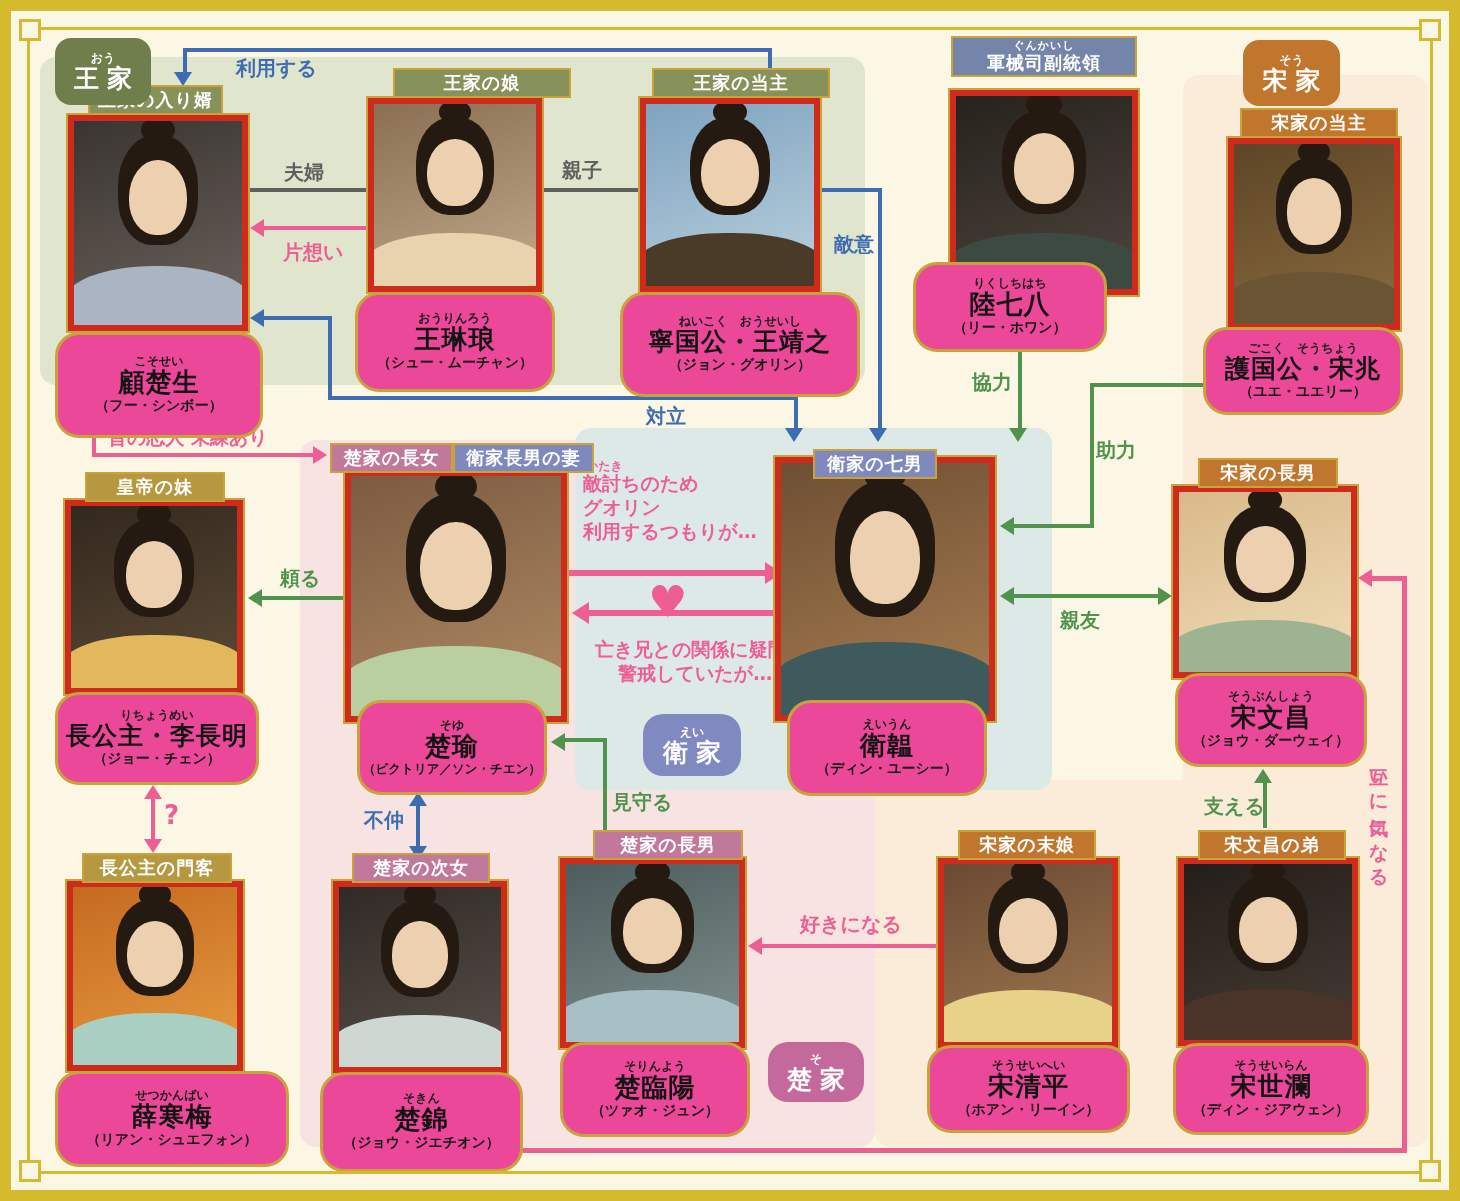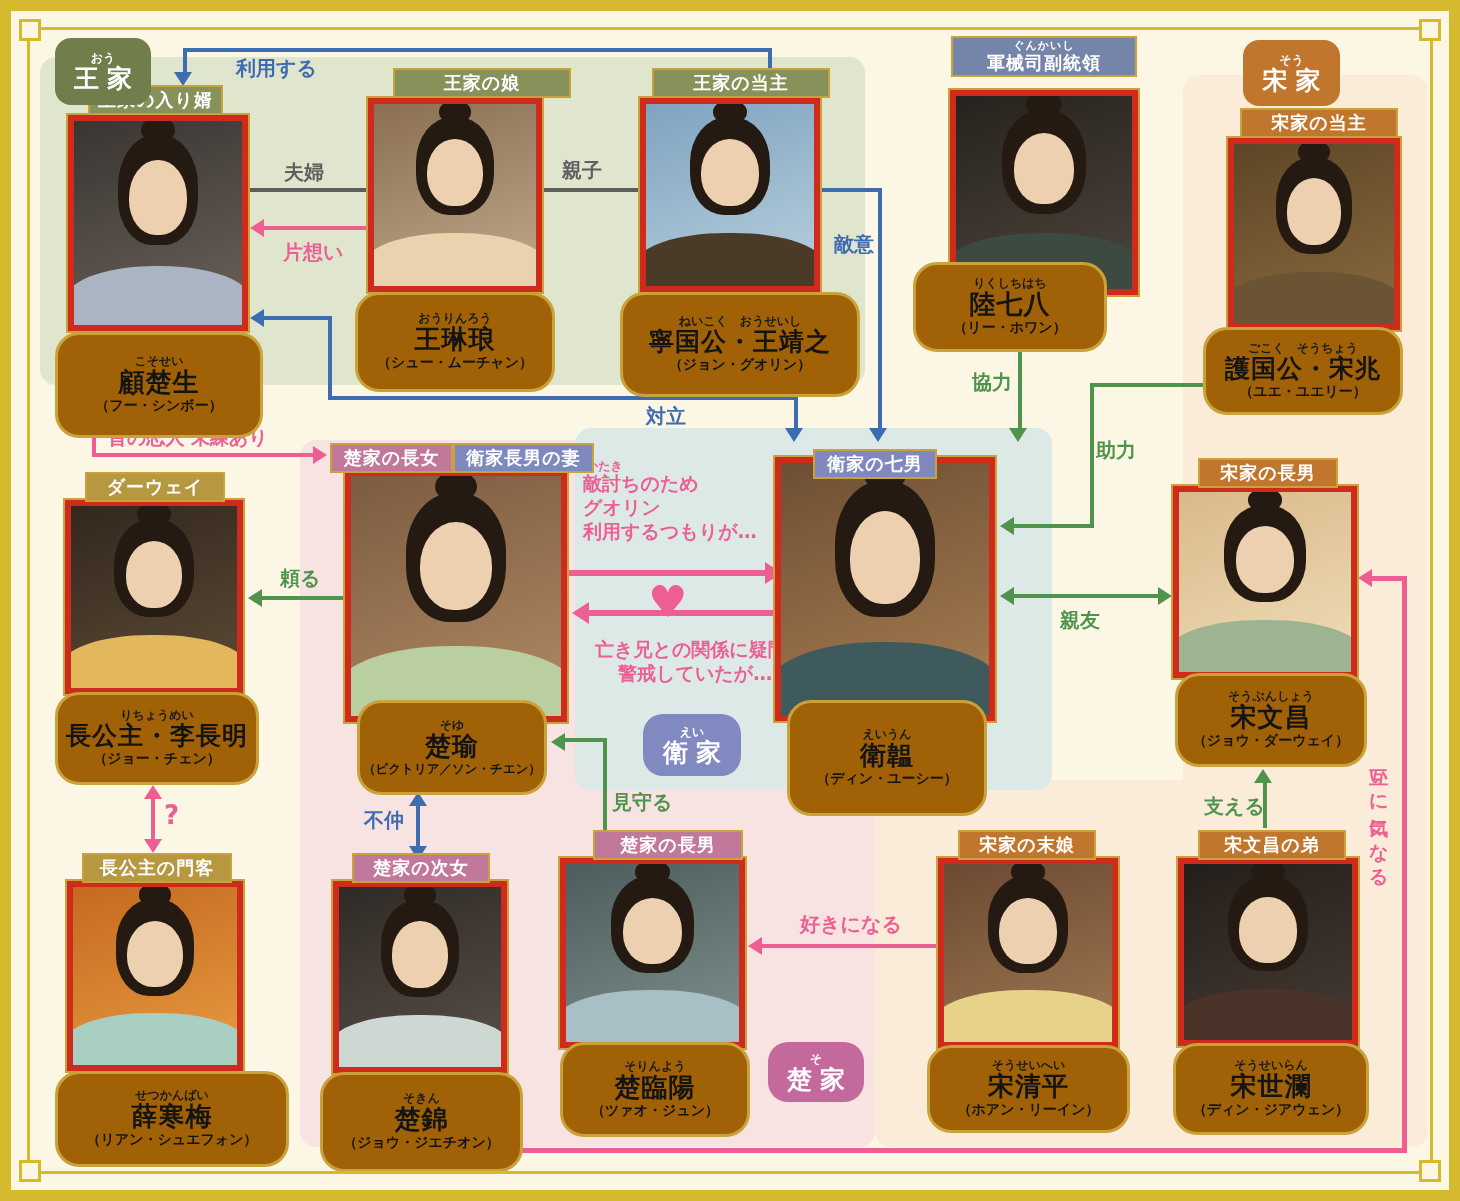--- a/index.html
+++ b/index.html
@@ -39,21 +39,21 @@
   .lab-bviolet{background:#7f89bd}
   .lab-gold{background:#b5983f}
   
   .photo{position:absolute;border:6px solid #cf2b1d;box-shadow:0 0 0 2px #c9a23a;z-index:3;box-sizing:border-box}
   .por{position:absolute;inset:0;overflow:hidden;background:linear-gradient(160deg,var(--b1,#777),var(--b2,#aaa))}
   .por .hd{position:absolute;left:26%;top:7%;width:48%;height:54%;background:#241a11;border-radius:46% 46% 42% 42%}
   .por .bn{position:absolute;left:40%;top:-2%;width:20%;height:13%;background:#241a11;border-radius:50%}
   .por .fc{position:absolute;left:33%;top:19%;width:34%;height:37%;background:#ecd0b0;border-radius:50% 50% 46% 46%}
   .por .sh{position:absolute;left:-6%;bottom:-7%;width:112%;height:36%;background:var(--rb,#556);border-radius:48% 48% 0 0}
   
-  .bubble{position:absolute;background:#a16207;border:3px solid #c9a23a;border-radius:24px;z-index:5;box-sizing:border-box;
+  .bubble{position:absolute;background:#ec4899;border:3px solid #c9a23a;border-radius:24px;z-index:5;box-sizing:border-box;
           display:flex;flex-direction:column;align-items:center;justify-content:center;text-align:center;padding:2px}
   .furi{font-size:12px;font-weight:bold;color:#1a1a1a;line-height:1.1}
   .nm{font-size:26px;font-weight:bold;color:#141414;line-height:1.12;letter-spacing:1px;white-space:nowrap}
   .sm .nm{font-size:25px}
   .act{font-size:14px;font-weight:bold;color:#141414;line-height:1.25;white-space:nowrap}
   
   .ln{position:absolute;background:currentColor;z-index:1}
   .ah{position:absolute;width:0;height:0;z-index:1}
   .ah-down {border-left:9px solid transparent;border-right:9px solid transparent;border-top:14px solid currentColor}
   .ah-up   {border-left:9px solid transparent;border-right:9px solid transparent;border-bottom:14px solid currentColor}
@@ -287,42 +287,42 @@
 
 <div class="rlabel lab-bviolet" style="left:813px;top:449px;width:124px">衛家の七男</div>
 <div class="photo" style="left: 775px; top: 457px; width: 220px; height: 264px; --b1: #6e4f33; --b2: #a97e52; --rb: #3f5a5c;">
     <div class="por">
       <div class="bn"></div>
       <div class="hd"></div>
       <div class="fc"></div>
       <div class="sh"></div>
     </div>
   </div>
-<div class="bubble" style="left:787px;top:700px;width:200px;height:116px">
+<div class="bubble" style="left:787px;top:700px;width:200px;height:96px">
   <div class="furi">えいうん</div>
   <div class="nm">衛韞</div>
   <div class="act">（ディン・ユーシー）</div>
 </div>
 
 <div class="rlabel lab-orange" style="left:1198px;top:458px;width:140px">宋家の長男</div>
 <div class="photo" style="left: 1173px; top: 486px; width: 184px; height: 192px; --b1: #d9b98a; --b2: #f0ddb8; --rb: #9eb391;">
     <div class="por">
       <div class="bn"></div>
       <div class="hd"></div>
       <div class="fc"></div>
       <div class="sh"></div>
     </div>
   </div>
 <div class="bubble" style="left:1175px;top:673px;width:192px;height:94px">
   <div class="furi">そうぶんしょう</div>
   <div class="nm">宋文昌</div>
   <div class="act">（ジョウ・ダーウェイ）</div>
 </div>
 
-<div class="rlabel lab-gold" style="left:85px;top:472px;width:140px">ダーウェイ</div>
+<div class="rlabel lab-gold" style="left:85px;top:472px;width:140px">皇帝の妹</div>
 <div class="photo" style="left: 65px; top: 500px; width: 178px; height: 194px; --b1: #33281e; --b2: #5c4a35; --rb: #e3b85c;">
     <div class="por">
       <div class="bn"></div>
       <div class="hd"></div>
       <div class="fc"></div>
       <div class="sh"></div>
     </div>
   </div>
 <div class="bubble sm" style="left:55px;top:692px;width:204px;height:93px">
   <div class="furi">りちょうめい</div>

